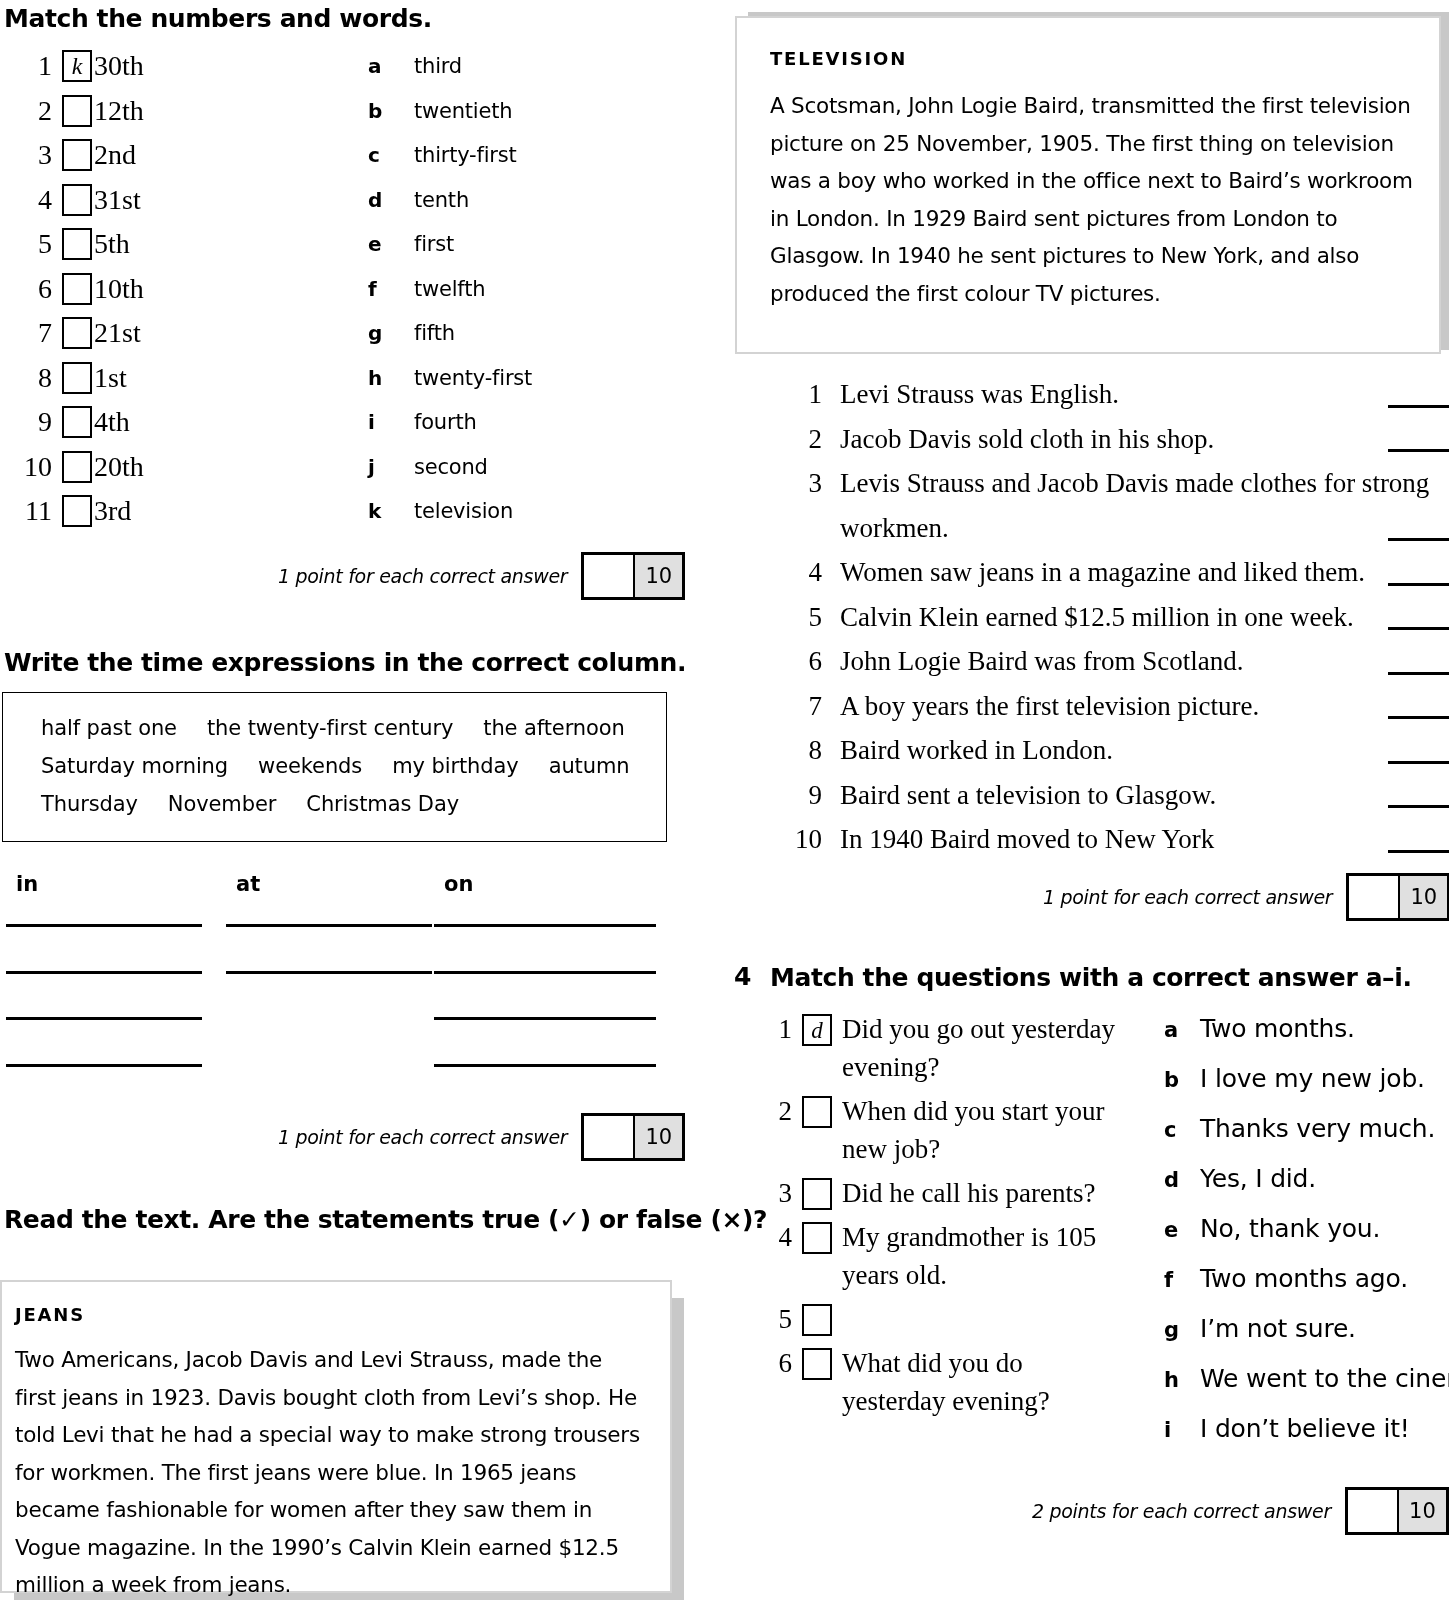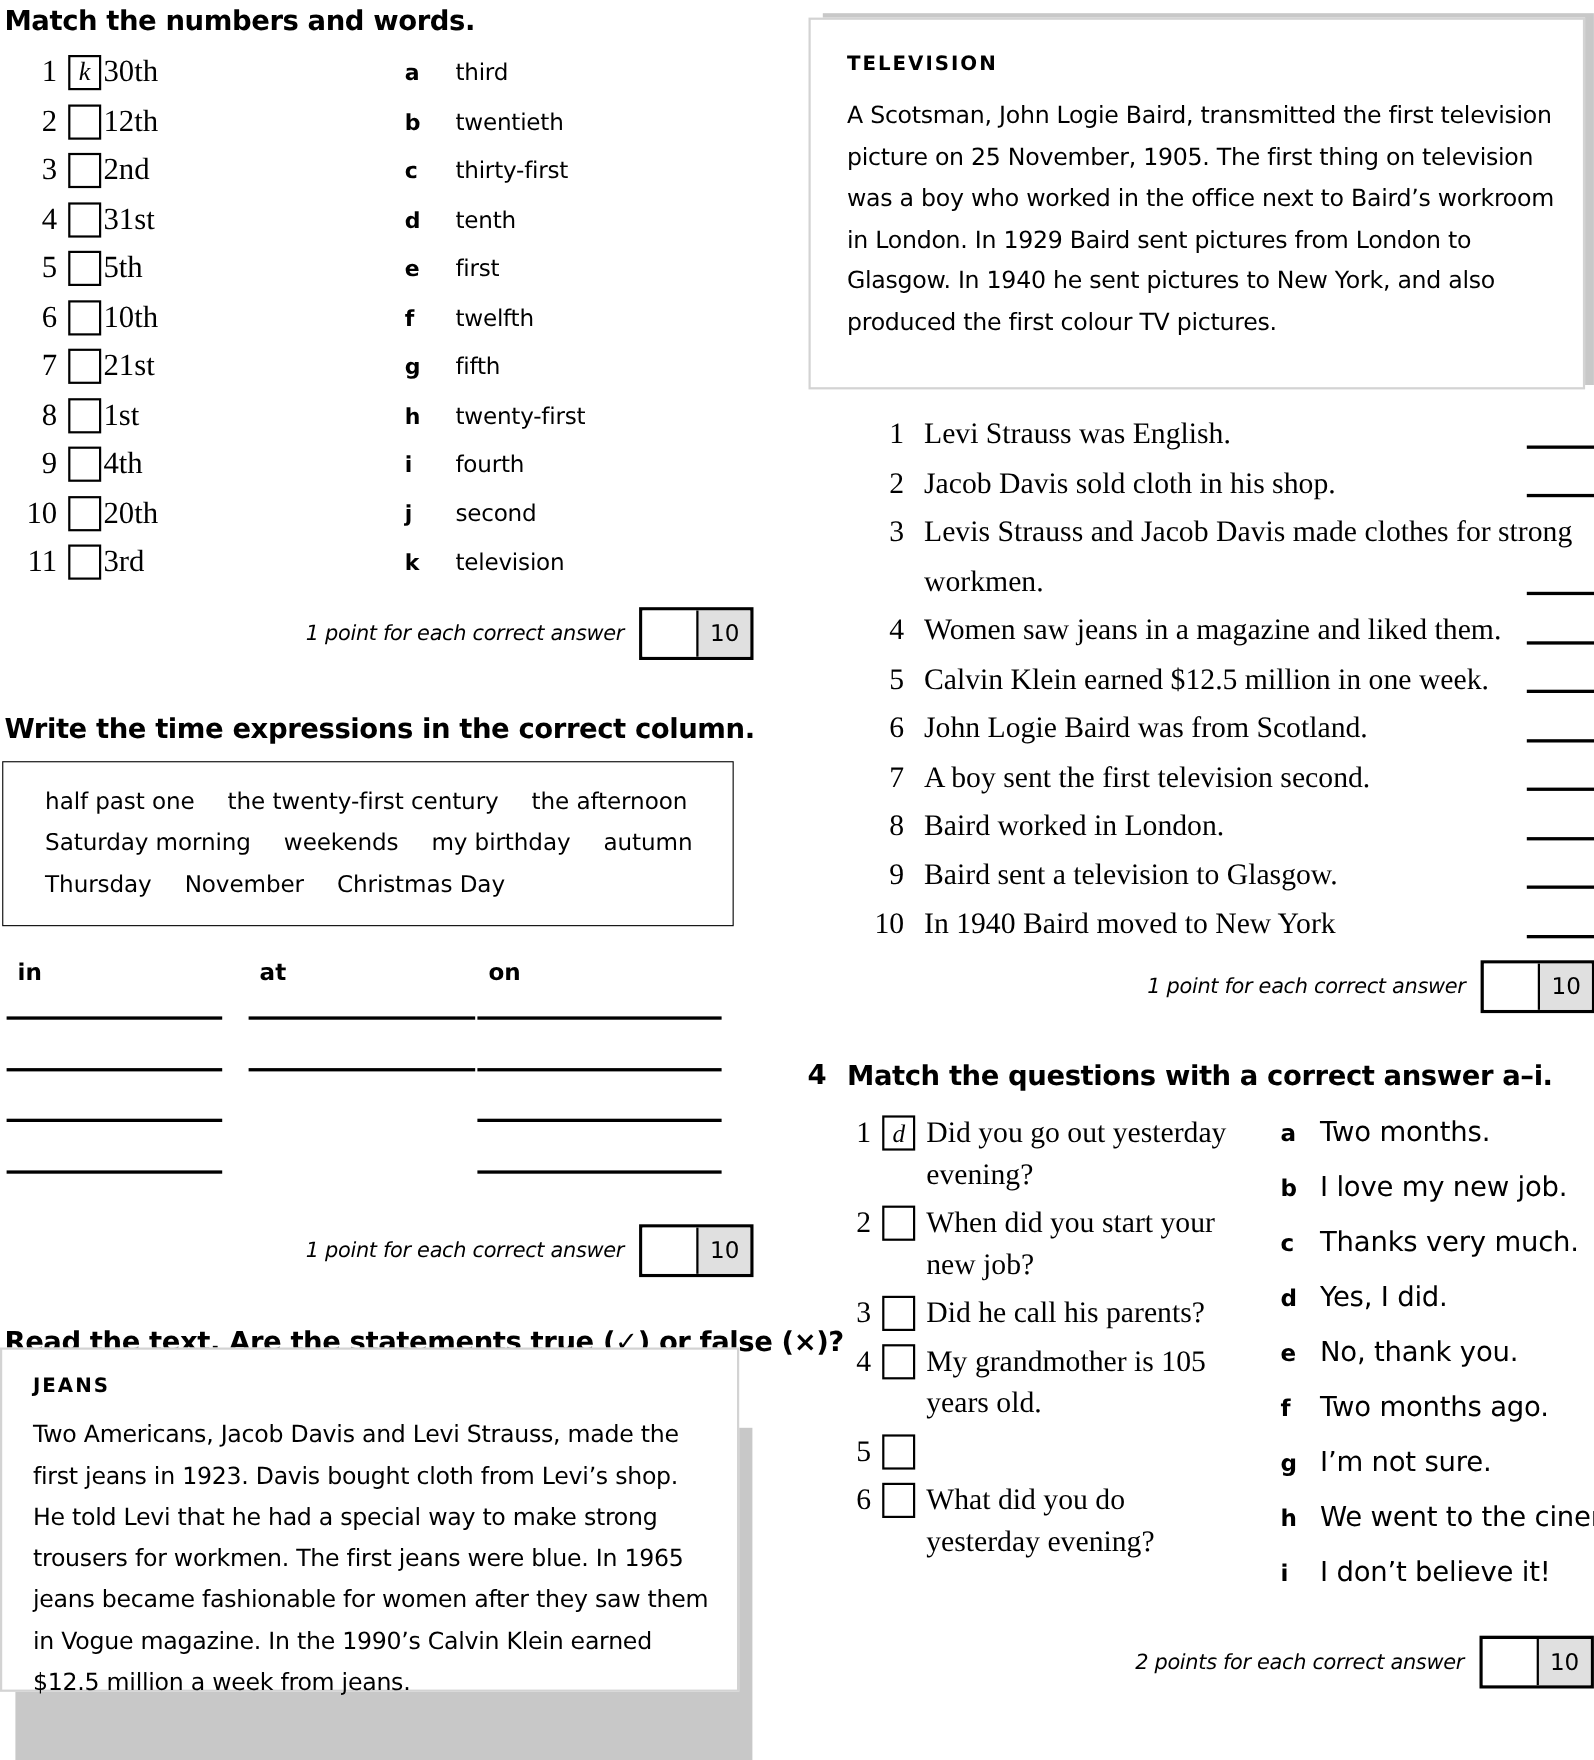--- a/index.html
+++ b/index.html
@@ -362,21 +362,21 @@
     <span class="score-caption">1 point for each correct answer</span>
     <span class="score-box">
       <span class="score-blank"></span>
       <span class="score-total">10</span>
     </span>
   </div>
 
   <div class="heading" id="ex3h">Read the text. Are the statements true (✓) or false (×)?</div>
 
   <div class="textbox-shadow" style="left:14px; top:1298px; width:670px; height:310px;"></div>
-  <div class="textbox" style="left:0px; top:1225px; width:672px; height:313px; padding:22px 26px 0 28px;">
+  <div class="textbox" style="left:0px; top:1280px; width:672px; height:313px; padding:22px 26px 0 13px;">
     <div class="box-title" style="margin-bottom:16px;">JEANS</div>
     <div class="box-body">Two Americans, Jacob Davis and Levi Strauss, made the first jeans in 1923. Davis bought cloth from Levi’s shop. He told Levi that he had a special way to make strong trousers for workmen. The first jeans were blue. In 1965 jeans became fashionable for women after they saw them in Vogue magazine. In the 1990’s Calvin Klein earned $12.5 million a week from jeans.</div>
   </div>
 
   <div class="textbox-shadow" style="left:748px; top:12px; width:701px; height:338px;"></div>
   <div class="textbox" style="left:735px; top:16px; width:706px; height:338px; padding:30px 26px 0 33px;">
     <div class="box-title" style="margin-bottom:18px;">TELEVISION</div>
     <div class="box-body">A Scotsman, John Logie Baird, transmitted the first television picture on 25 November, 1905. The first thing on television was a boy who worked in the office next to Baird’s workroom in London. In 1929 Baird sent pictures from London to Glasgow. In 1940 he sent pictures to New York, and also produced the first colour TV pictures.</div>
   </div>
 
@@ -400,21 +400,21 @@
       <div class="stmt-row">
         <span class="stmt-num">5</span>
         <span class="stmt-text">Calvin Klein earned $12.5 million in one week.</span>
       </div>
       <div class="stmt-row">
         <span class="stmt-num">6</span>
         <span class="stmt-text">John Logie Baird was from Scotland.</span>
       </div>
       <div class="stmt-row">
         <span class="stmt-num">7</span>
-        <span class="stmt-text">A boy sent the first television second.</span>
+        <span class="stmt-text">A boy years the first television picture.</span>
       </div>
       <div class="stmt-row">
         <span class="stmt-num">8</span>
         <span class="stmt-text">Baird worked in London.</span>
       </div>
       <div class="stmt-row">
         <span class="stmt-num">9</span>
         <span class="stmt-text">Baird sent a television to Glasgow.</span>
       </div>
       <div class="stmt-row">

